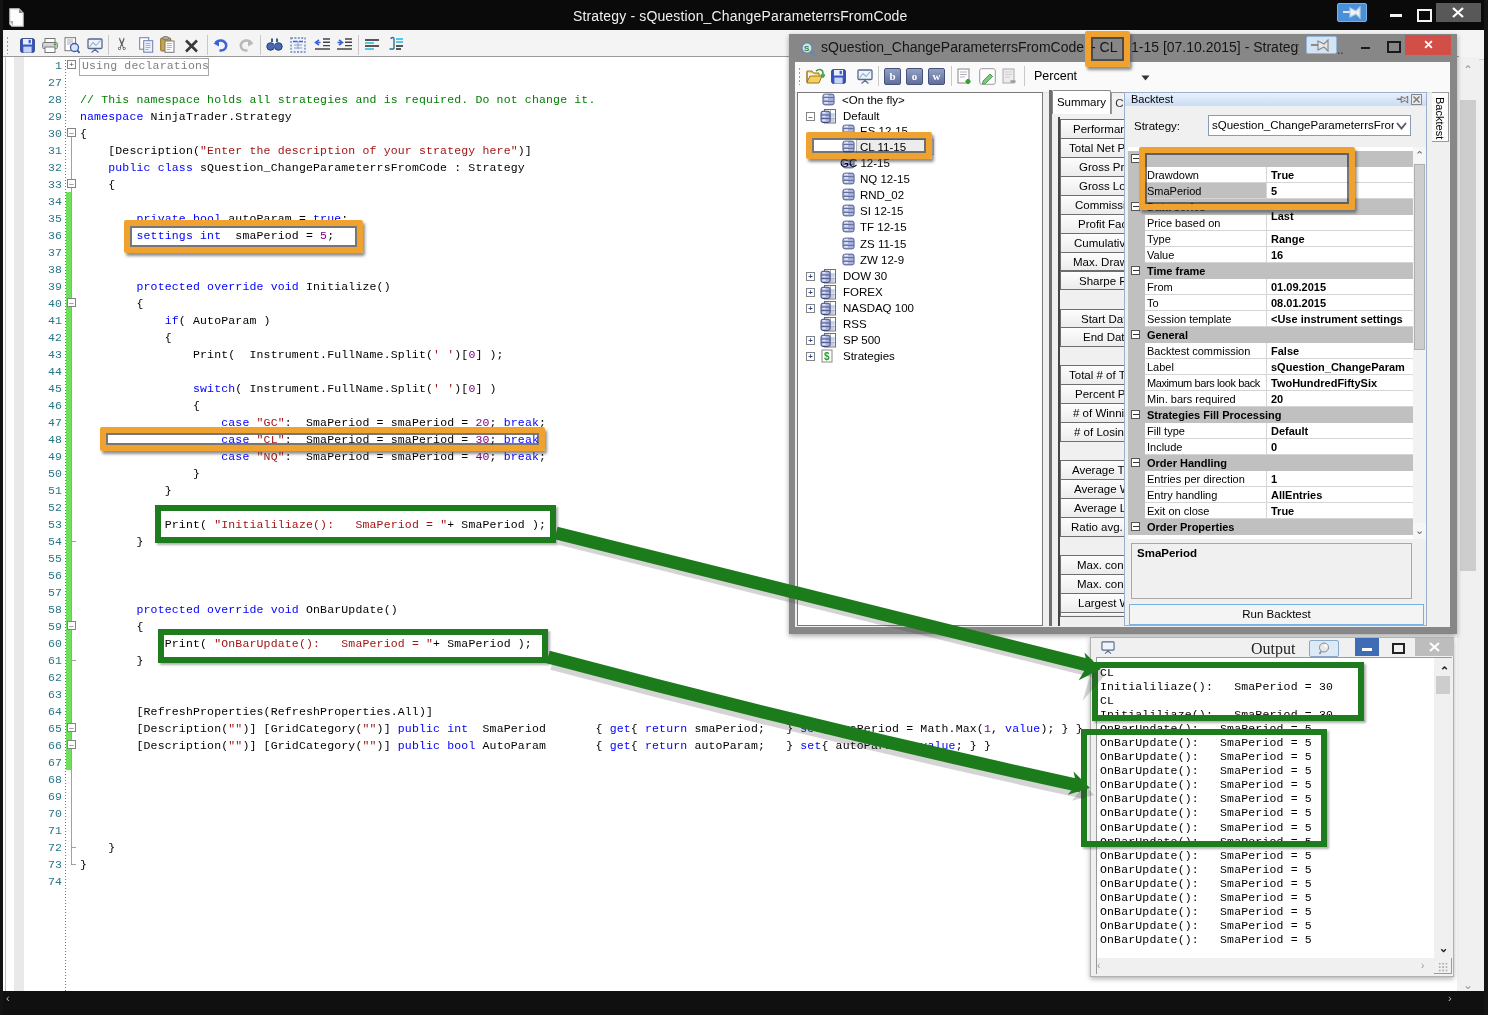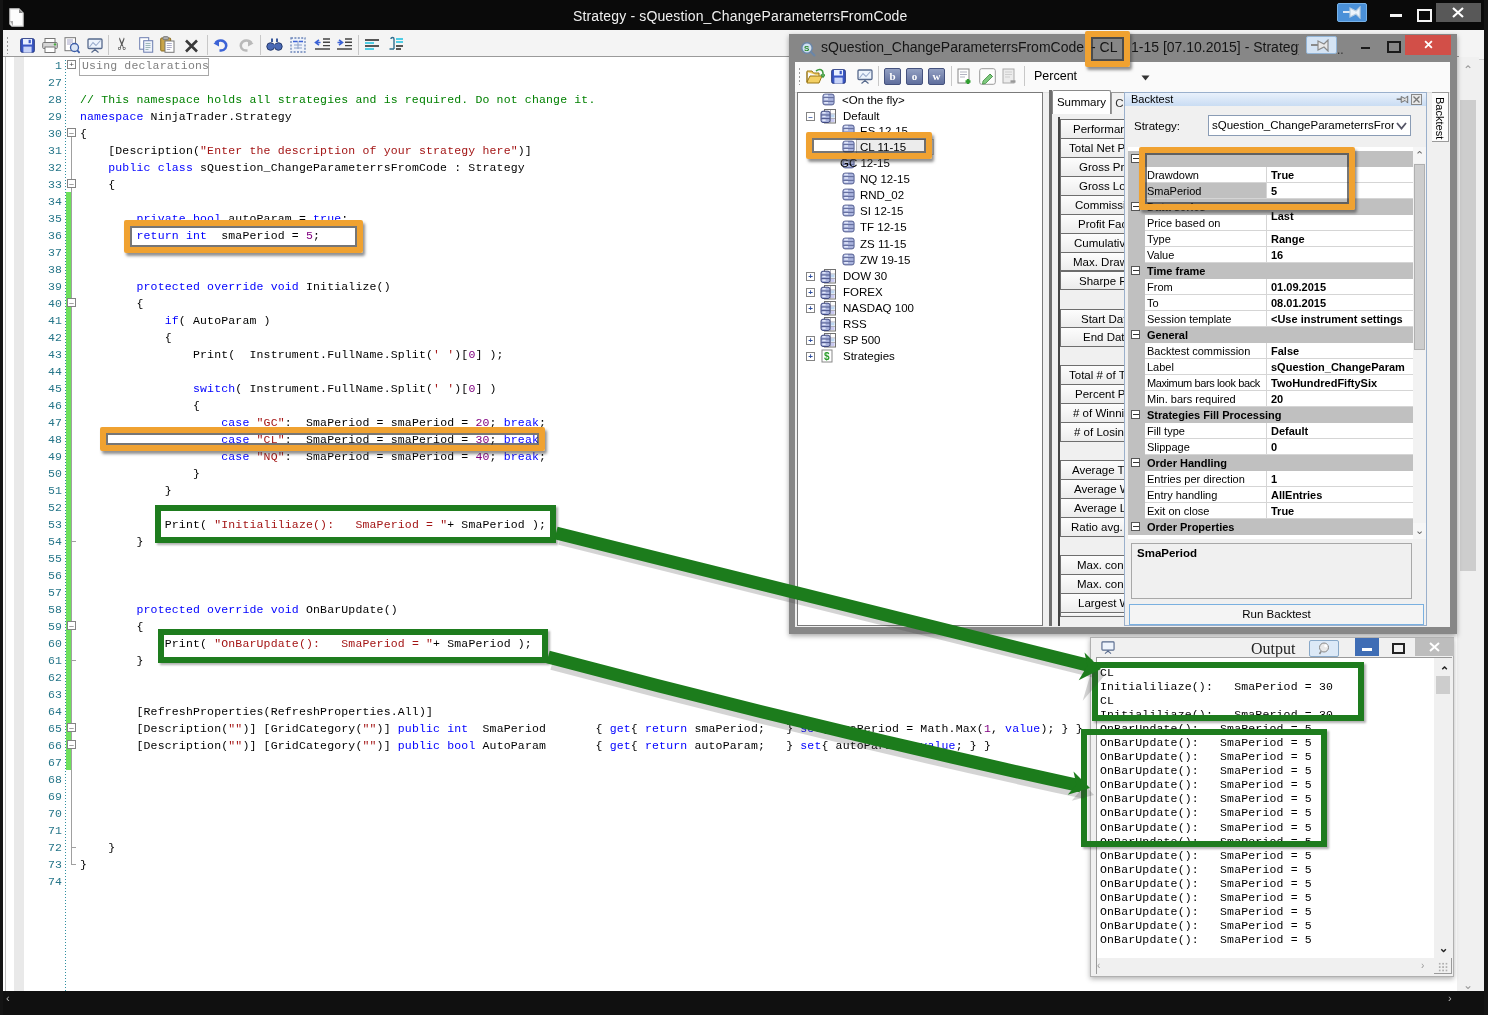--- a/index.html
+++ b/index.html
@@ -186,21 +186,21 @@
 <div class="a m" style="left:82px;top:56.5px;color:#808080">Using declarations</div>
 <div class="a m" style="left:80px;top:73.5px;color:#000">
 <span class="c">// This namespace holds all strategies and is required. Do not change it.</span>
 <span class="k">namespace</span> NinjaTrader.Strategy
 {
     [Description(<span class="s">"Enter the description of your strategy here"</span>)]
     <span class="k">public class</span> sQuestion_ChangeParameterrsFromCode : Strategy
     {
 
         <span class="k">private bool</span> autoParam = <span class="k">true</span>;
-        <span class="k">return int</span>  smaPeriod = <span class="n">5</span>;
+        <span class="k">settings int</span>  smaPeriod = <span class="n">5</span>;
 
 
         <span class="k">protected override void</span> Initialize()
         {
             <span class="k">if</span>( AutoParam )
             {
                 Print(  Instrument.FullName.Split(<span class="s">' '</span>)[<span class="n">0</span>] );
 
                 <span class="k">switch</span>( Instrument.FullName.Split(<span class="s">' '</span>)[<span class="n">0</span>] )
                 {
@@ -381,21 +381,21 @@
     <rect x="1" y="1.2" width="12" height="11.6" rx="2.2" fill="#aab4dd" stroke="#4a5488" stroke-width="1"></rect>
     <path d="M1.4 5h11.2M1.4 9h11.2" stroke="#4a5488" stroke-width="0.9"></path>
     <path d="M2.5 2.6h4M2.5 6.4h4M2.5 10.4h4" stroke="#e4e9fa" stroke-width="1.6"></path>
   </svg>
 <div class="a tx" style="left:860px;top:238px">ZS 11-15</div>
 <svg class="a" style="left:842px;top:253px" width="13" height="13" viewBox="0 0 14 14">
     <rect x="1" y="1.2" width="12" height="11.6" rx="2.2" fill="#aab4dd" stroke="#4a5488" stroke-width="1"></rect>
     <path d="M1.4 5h11.2M1.4 9h11.2" stroke="#4a5488" stroke-width="0.9"></path>
     <path d="M2.5 2.6h4M2.5 6.4h4M2.5 10.4h4" stroke="#e4e9fa" stroke-width="1.6"></path>
   </svg>
-<div class="a tx" style="left:860px;top:254px">ZW 19-15</div>
+<div class="a tx" style="left:860px;top:254px">ZW 12-9</div>
 <div class="a fold" style="left:806px;top:272px;color:#2d4e9e;font-weight:bold">+</div>
 <svg class="a" style="left:820px;top:269px" width="16" height="15" viewBox="0 0 16 15">
     <rect x="4.5" y="0.5" width="11" height="13.5" fill="#fdfdfd" stroke="#707070" stroke-width="1"></rect>
     <path d="M5 5h10M5 9.5h10M10.5 1v13" stroke="#9a9aa8" stroke-width="0.8"></path>
     <rect x="11" y="5.5" width="3.5" height="3" fill="#bcd6f2"></rect>
     <rect x="11" y="10" width="3.5" height="3" fill="#c8c8f0"></rect>
     <rect x="1" y="2.2" width="9" height="11.3" rx="2" fill="#a8b2dc" stroke="#3f4980" stroke-width="1"></rect>
     <path d="M1.4 6h8.4M1.4 9.6h8.4" stroke="#3f4980" stroke-width="0.9"></path>
     <path d="M2.4 3.8h3.2M2.4 7.4h3.2M2.4 11.2h3.2" stroke="#e4e9fa" stroke-width="1.4"></path>
   </svg>
@@ -563,21 +563,21 @@
 <div class="a" style="left:1128px;top:407px;width:285px;height:16px;background:#c0c0c0"></div>
 <div class="a grow" style="left:1147px;top:409px;font-weight:bold">Strategies Fill Processing</div>
 <div class="a" style="left:1131px;top:410px;width:9px;height:9px;background:#fff;border:1px solid #555;box-sizing:border-box"></div>
 <div class="a" style="left:1132.5px;top:413.8px;width:6px;height:1px;background:#333"></div>
 <div class="a" style="left:1145px;top:423px;width:121px;height:16px;background:#fff;border-bottom:1px solid #d5d5d5;box-sizing:border-box"></div>
 <div class="a" style="left:1266px;top:423px;width:147px;height:16px;background:#fff;border-bottom:1px solid #d5d5d5;border-left:1px solid #d5d5d5;box-sizing:border-box"></div>
 <div class="a grow" style="left:1147px;top:425px;width:118px">Fill type</div>
 <div class="a grow gval" style="left:1271px;top:425px;width:141px">Default</div>
 <div class="a" style="left:1145px;top:439px;width:121px;height:16px;background:#fff;border-bottom:1px solid #d5d5d5;box-sizing:border-box"></div>
 <div class="a" style="left:1266px;top:439px;width:147px;height:16px;background:#fff;border-bottom:1px solid #d5d5d5;border-left:1px solid #d5d5d5;box-sizing:border-box"></div>
-<div class="a grow" style="left:1147px;top:441px;width:118px">Slippage</div>
+<div class="a grow" style="left:1147px;top:441px;width:118px">Include</div>
 <div class="a grow gval" style="left:1271px;top:441px;width:141px">0</div>
 <div class="a" style="left:1128px;top:455px;width:285px;height:16px;background:#c0c0c0"></div>
 <div class="a grow" style="left:1147px;top:457px;font-weight:bold">Order Handling</div>
 <div class="a" style="left:1131px;top:458px;width:9px;height:9px;background:#fff;border:1px solid #555;box-sizing:border-box"></div>
 <div class="a" style="left:1132.5px;top:461.8px;width:6px;height:1px;background:#333"></div>
 <div class="a" style="left:1145px;top:471px;width:121px;height:16px;background:#fff;border-bottom:1px solid #d5d5d5;box-sizing:border-box"></div>
 <div class="a" style="left:1266px;top:471px;width:147px;height:16px;background:#fff;border-bottom:1px solid #d5d5d5;border-left:1px solid #d5d5d5;box-sizing:border-box"></div>
 <div class="a grow" style="left:1147px;top:473px;width:118px">Entries per direction</div>
 <div class="a grow gval" style="left:1271px;top:473px;width:141px">1</div>
 <div class="a" style="left:1145px;top:487px;width:121px;height:16px;background:#fff;border-bottom:1px solid #d5d5d5;box-sizing:border-box"></div>

